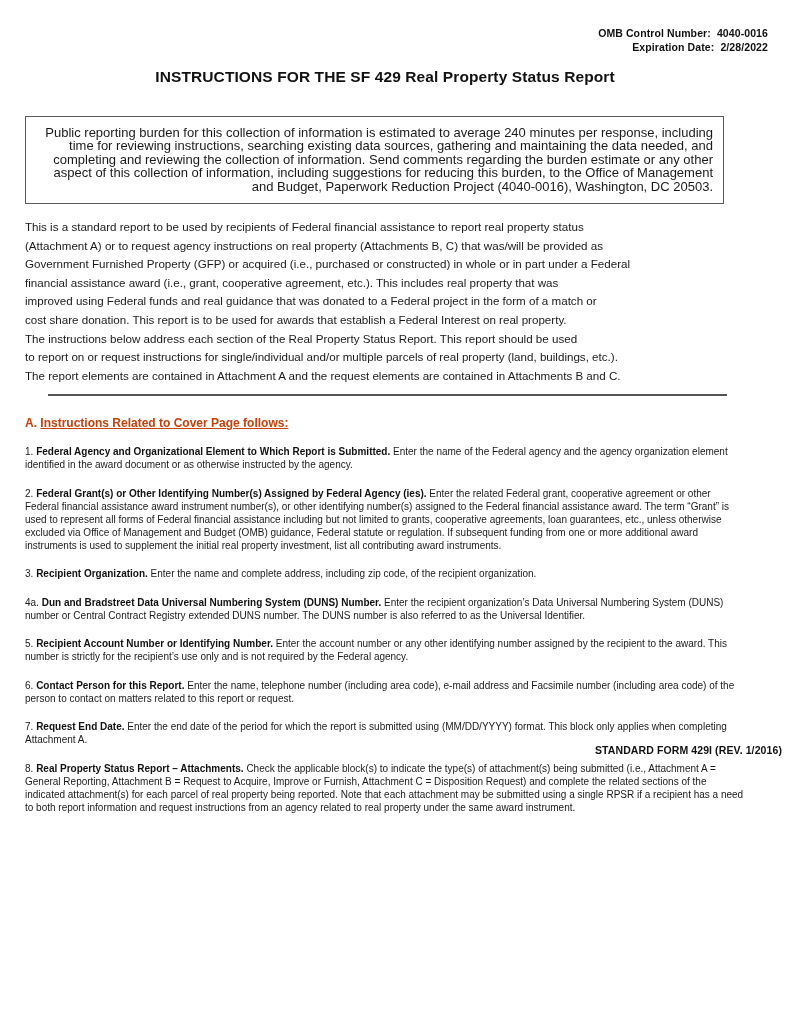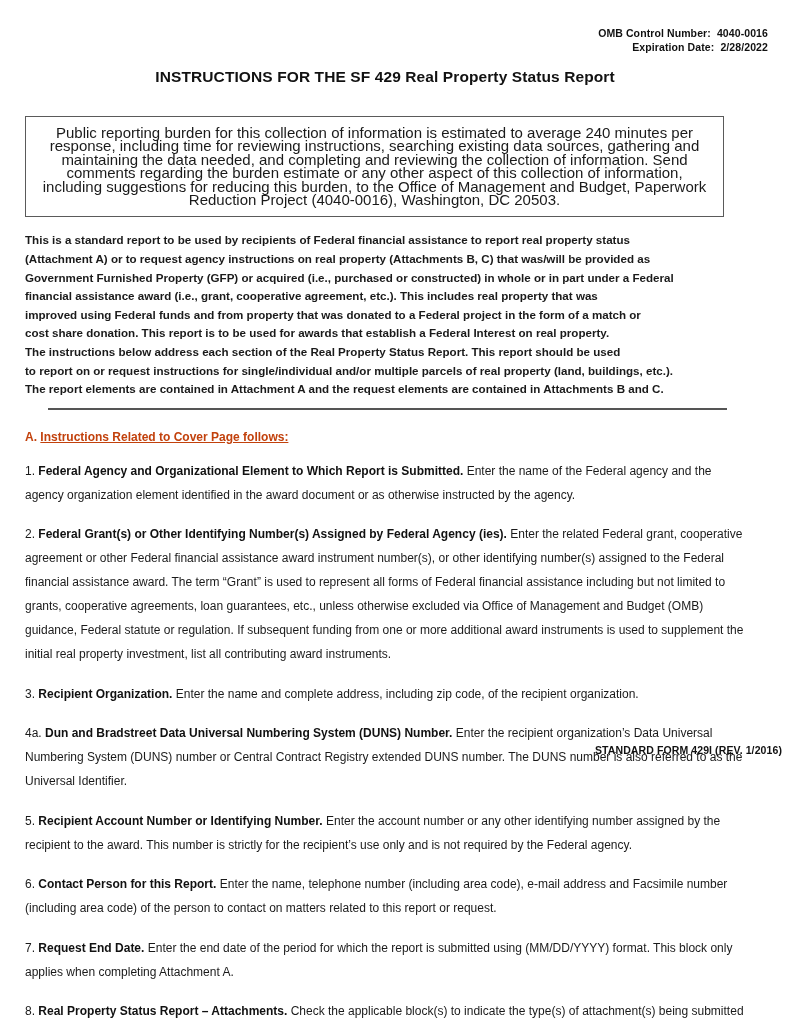--- a/index.html
+++ b/index.html
@@ -52,36 +52,36 @@
   
   .burden-box {
     margin-top: 30px;
     margin-left: 2px;
     margin-right: 58px;
     border: 1px solid #5a5a5a;
     padding: 9px 10px 10px 10px;
     box-sizing: border-box;
   }
   .burden-text {
-    font-size: 15px;
+    font-size: 13px;
     line-height: 13.4px;
     color: #1a1a1a;
-    text-align: center;
+    text-align: right;
   }
 
   
   .intro {
     margin-top: 14px;
     margin-left: 2px;
     margin-right: 40px;
     font-size: 11.6px;
     line-height: 18.6px;
     color: #1a1a1a;
   }
-  .intro .ln { display: block; white-space: pre; font-weight: bold; }
+  .intro .ln { display: block; white-space: pre; }
 
   
   .divider {
     margin: 9px 55px 0 25px;
     height: 0;
     border-top: 2px solid #555555;
   }
 
   
   .section-heading {
@@ -90,22 +90,22 @@
     font-size: 12px;
     font-weight: bold;
     color: #c2410c;
   }
   .section-heading .letter { text-decoration: none; }
   .section-heading .label { text-decoration: underline; }
 
   
   .items { margin-top: 15px; margin-left: 2px; margin-right: 36px; }
   .item {
-    font-size: 12px;
-    line-height: 24px;
+    font-size: 10px;
+    line-height: 13px;
     color: #1a1a1a;
     margin-bottom: 15.5px;
   }
   .item b { font-weight: bold; color: #111111; }
 
   
   .footer {
     position: absolute;
     right: 23px;
     bottom: 8px;
@@ -130,21 +130,21 @@
 
   <div class="burden-box">
     <div class="burden-text">Public reporting burden for this collection of information is estimated to average 240 minutes per response, including time for reviewing instructions, searching existing data sources, gathering and maintaining the data needed, and completing and reviewing the collection of information. Send comments regarding the burden estimate or any other aspect of this collection of information, including suggestions for reducing this burden, to the Office of Management and Budget, Paperwork Reduction Project (4040-0016), Washington, DC 20503.</div>
   </div>
 
   <div class="intro">
       <span class="ln">This is a standard report to be used by recipients of Federal financial assistance to report real property status</span>
       <span class="ln">(Attachment A) or to request agency instructions on real property (Attachments B, C) that was/will be provided as</span>
       <span class="ln">Government Furnished Property (GFP) or acquired (i.e., purchased or constructed) in whole or in part under a Federal</span>
       <span class="ln">financial assistance award (i.e., grant, cooperative agreement, etc.). This includes real property that was</span>
-      <span class="ln">improved using Federal funds and from property that was donated to a Federal project in the form of a match or</span>
+      <span class="ln">improved using Federal funds and real guidance that was donated to a Federal project in the form of a match or</span>
       <span class="ln">cost share donation. This report is to be used for awards that establish a Federal Interest on real property.</span>
       <span class="ln">The instructions below address each section of the Real Property Status Report. This report should be used</span>
       <span class="ln">to report on or request instructions for single/individual and/or multiple parcels of real property (land, buildings, etc.).</span>
       <span class="ln">The report elements are contained in Attachment A and the request elements are contained in Attachments B and C.</span>
     </div>
 
   <div class="divider"></div>
 
   <div class="section-heading">
     <span class="letter">A.</span>

